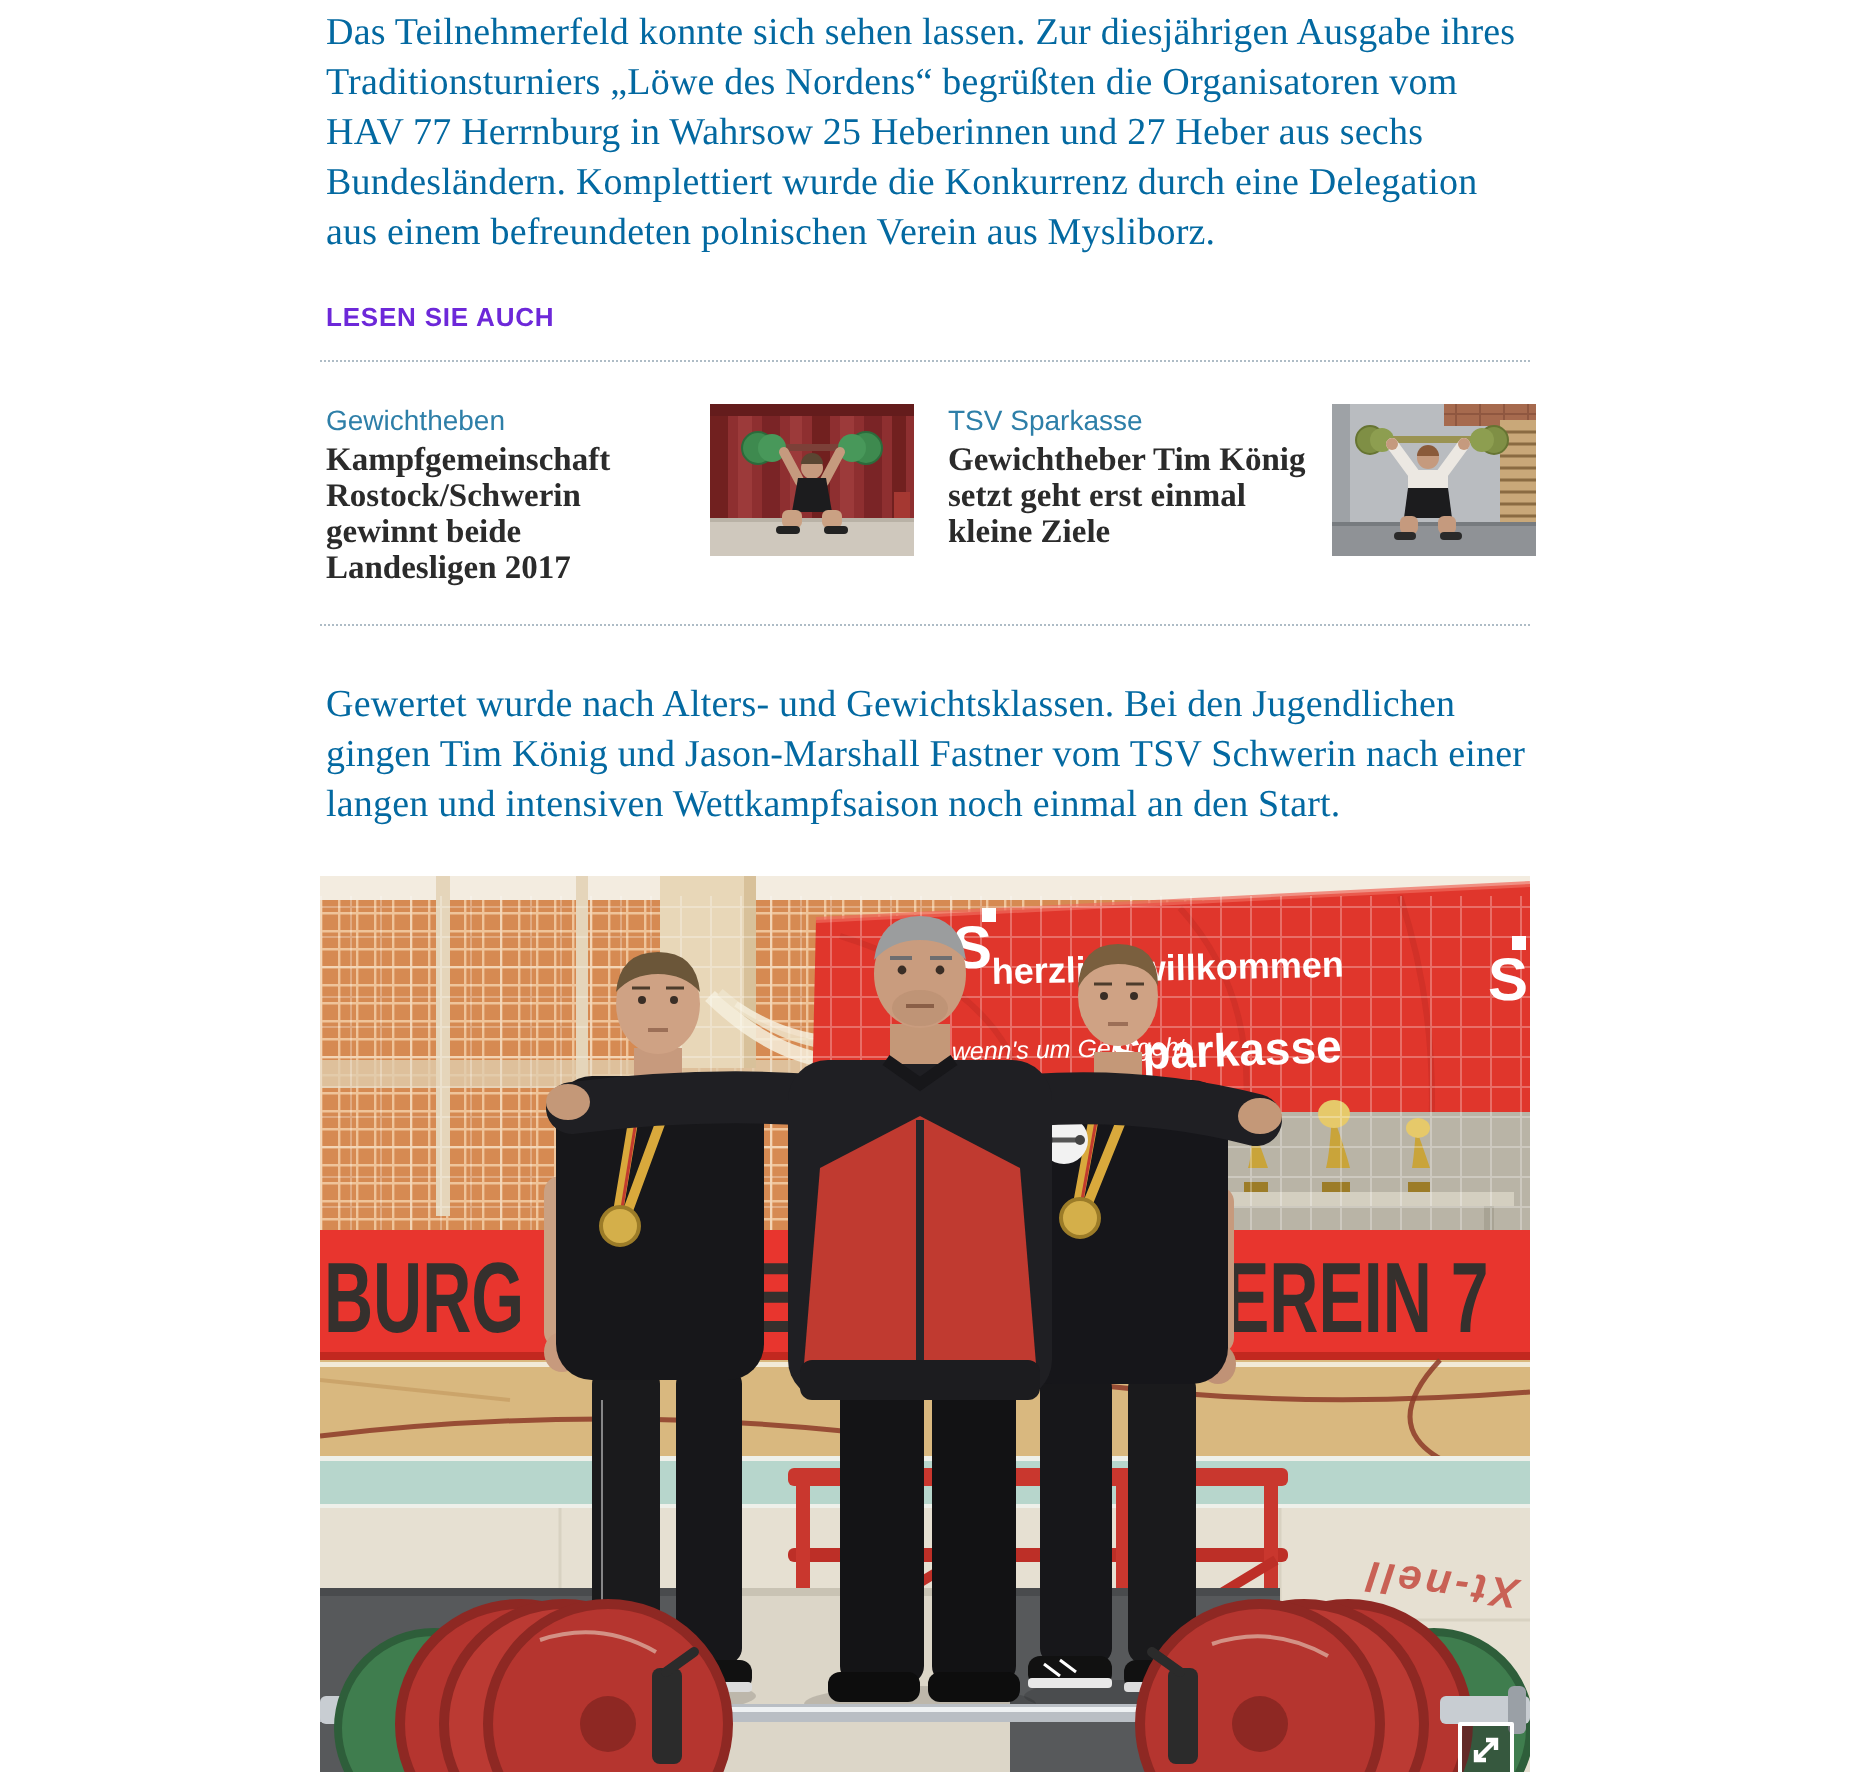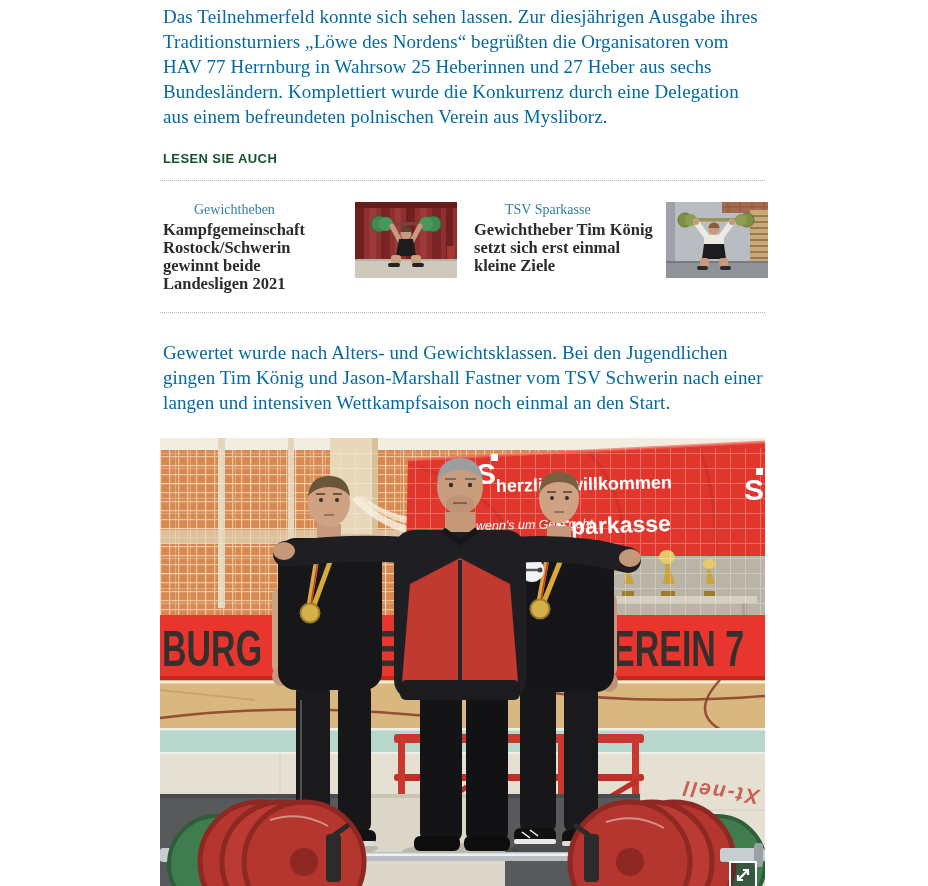--- a/index.html
+++ b/index.html
@@ -9,30 +9,30 @@
   }
   .article{width:605px;margin-left:160px;}
   .para{
     font-size:19px;line-height:25px;color:#0369a1;
     margin:0;padding:4px 0 0 3px;letter-spacing:.1px;
   }
   .para-2{padding-top:27px;}
   .read-also{margin-top:22px;}
   .ra-heading{
     font-family:"Liberation Sans",sans-serif;font-size:13px;font-weight:700;
-    color:#14532d;letter-spacing:.4px;margin:0 0 14px 3px;
+    color:#6d28d9;letter-spacing:.4px;margin:0 0 14px 3px;
   }
   .divider{border:none;border-top:1px dotted #aebcc6;height:0;margin:10px 0 0 0;}
   .divider-2{margin-top:19px;}
   .teasers{display:flex;gap:17px;padding:21px 0 0 3px;}
   .teaser{display:flex;gap:10px;width:294px;cursor:pointer;}
   .teaser-text{width:182px;}
   .kicker{
-    font-family:Liberation Serif, serif;font-size:14px;line-height:16px;
-    color:#2e7fa8;display:block;text-decoration:none;margin-left:31px;
+    font-family:Liberation Sans, sans-serif;font-size:14px;line-height:16px;
+    color:#2e7fa8;display:block;text-decoration:none;
   }
   .t-title{
     font-size:16.5px;line-height:18px;font-weight:700;color:#2b2b2b;
     display:block;margin-top:3px;text-decoration:none;
   }
   .thumb{width:102px;height:76px;flex:none;}
   .thumb svg{display:block;}
   figure.photo{
     margin:23px 0 0 0;position:relative;width:605px;height:459px;
     overflow:hidden;background:#d8b57f;cursor:pointer;
@@ -52,21 +52,21 @@
 
   <section class="read-also">
     <h4 class="ra-heading">LESEN SIE AUCH</h4>
     <div class="divider"></div>
 
     <div class="teasers">
 
       <article class="teaser">
         <div class="teaser-text">
           <a class="kicker">Gewichtheben</a>
-          <a class="t-title">Kampfgemeinschaft Rostock/Schwerin gewinnt beide Landesligen 2021</a>
+          <a class="t-title">Kampfgemeinschaft Rostock/Schwerin gewinnt beide Landesligen 2017</a>
         </div>
         <div class="thumb">
           <svg width="102" height="76" viewBox="0 0 102 76">
             <rect width="102" height="76" fill="#8e2f30"></rect>
             <g>
               <rect x="0" y="0" width="9" height="60" fill="#71201f"></rect>
                 <rect x="14" y="0" width="7" height="60" fill="#9c3a3a"></rect>
               <rect x="26" y="0" width="9" height="60" fill="#7a2426"></rect>
                 <rect x="40" y="0" width="6" height="60" fill="#9c3a3a"></rect>
               <rect x="51" y="0" width="9" height="60" fill="#71201f"></rect>
@@ -94,21 +94,21 @@
               <rect x="33" y="61" width="12" height="4" rx="2" fill="#222"></rect>
               <rect x="57" y="61" width="12" height="4" rx="2" fill="#222"></rect>
             </g>
           </svg>
         </div>
       </article>
 
       <article class="teaser">
         <div class="teaser-text">
           <a class="kicker">TSV Sparkasse</a>
-          <a class="t-title">Gewichtheber Tim König setzt sich erst einmal kleine Ziele</a>
+          <a class="t-title">Gewichtheber Tim König setzt geht erst einmal kleine Ziele</a>
         </div>
         <div class="thumb">
           <svg width="102" height="76" viewBox="0 0 102 76">
             <rect width="102" height="76" fill="#b9bcc0"></rect>
             <rect x="56" y="0" width="46" height="11" fill="#a66a4e"></rect>
             <path d="M56 5 H102 M62 0 V11 M74 0 V11 M86 0 V11 M98 0 V11" stroke="#8f5740" stroke-width="1"></path>
             <g>
               <rect x="84" y="8" width="18" height="56" fill="#c9a879"></rect>
               <path d="M84 14h18M84 20h18M84 26h18M84 32h18M84 38h18M84 44h18M84 50h18M84 56h18" stroke="#8a6b42" stroke-width="1.5"></path>
             </g>

